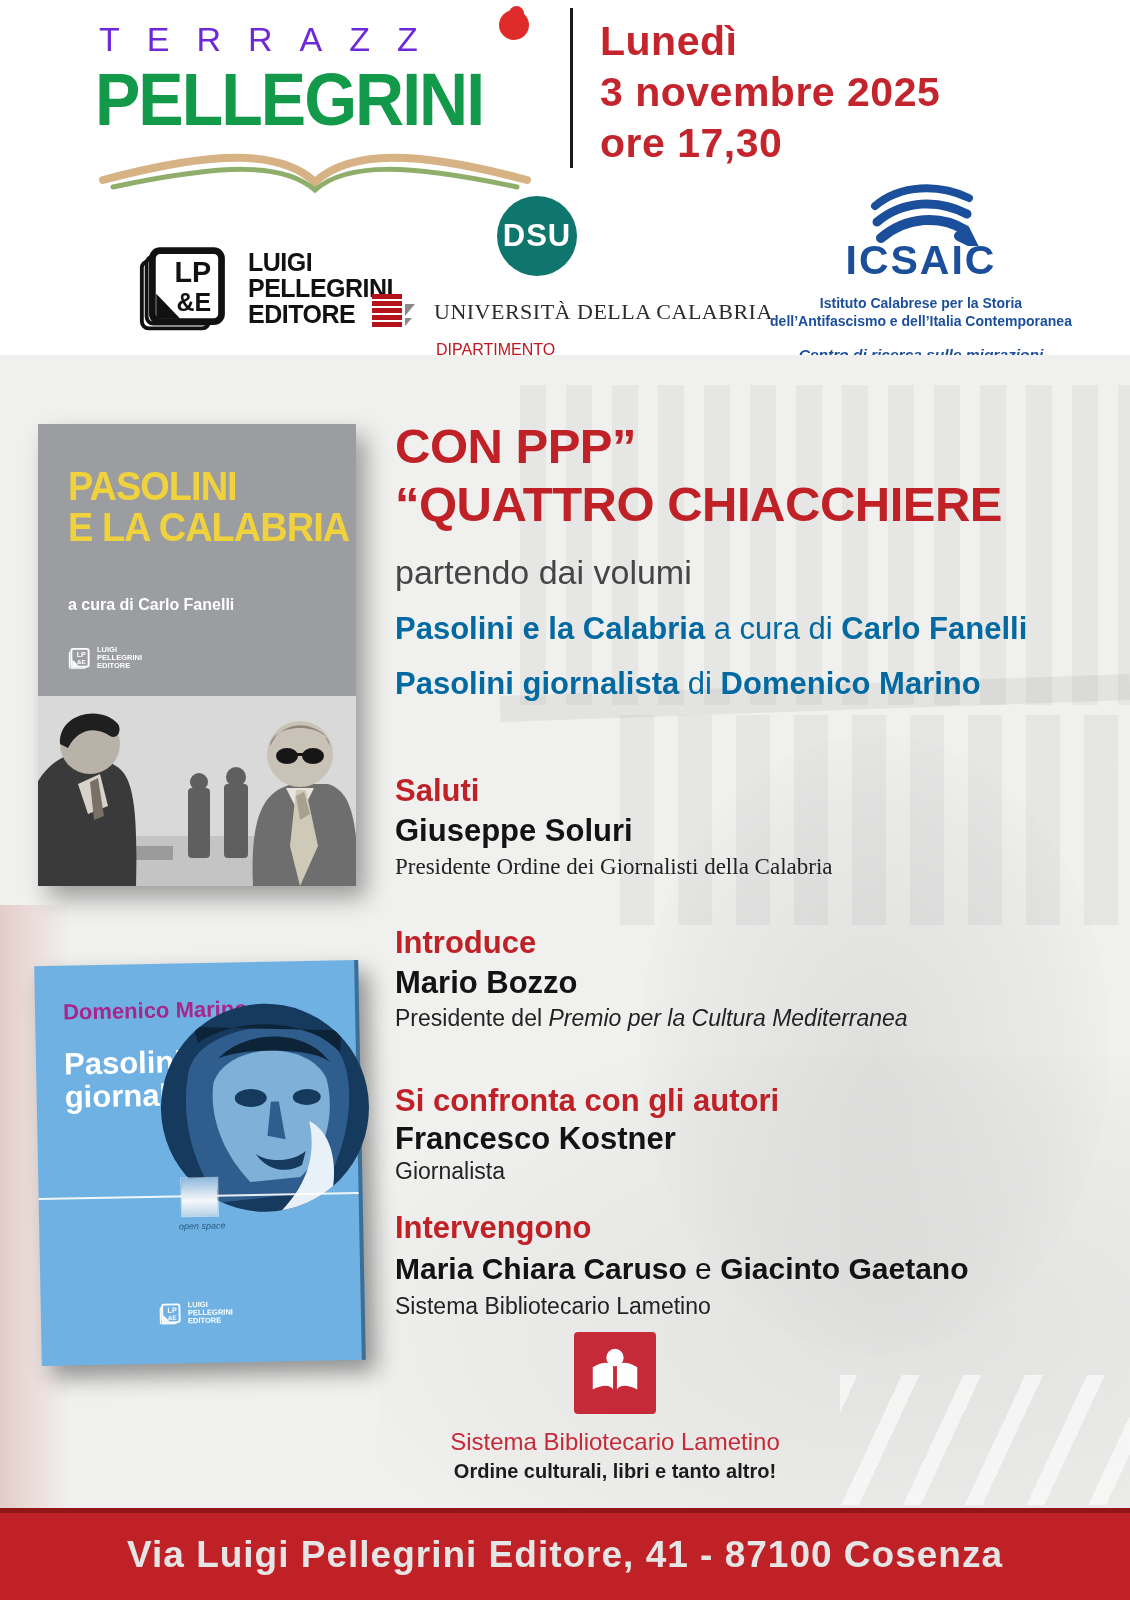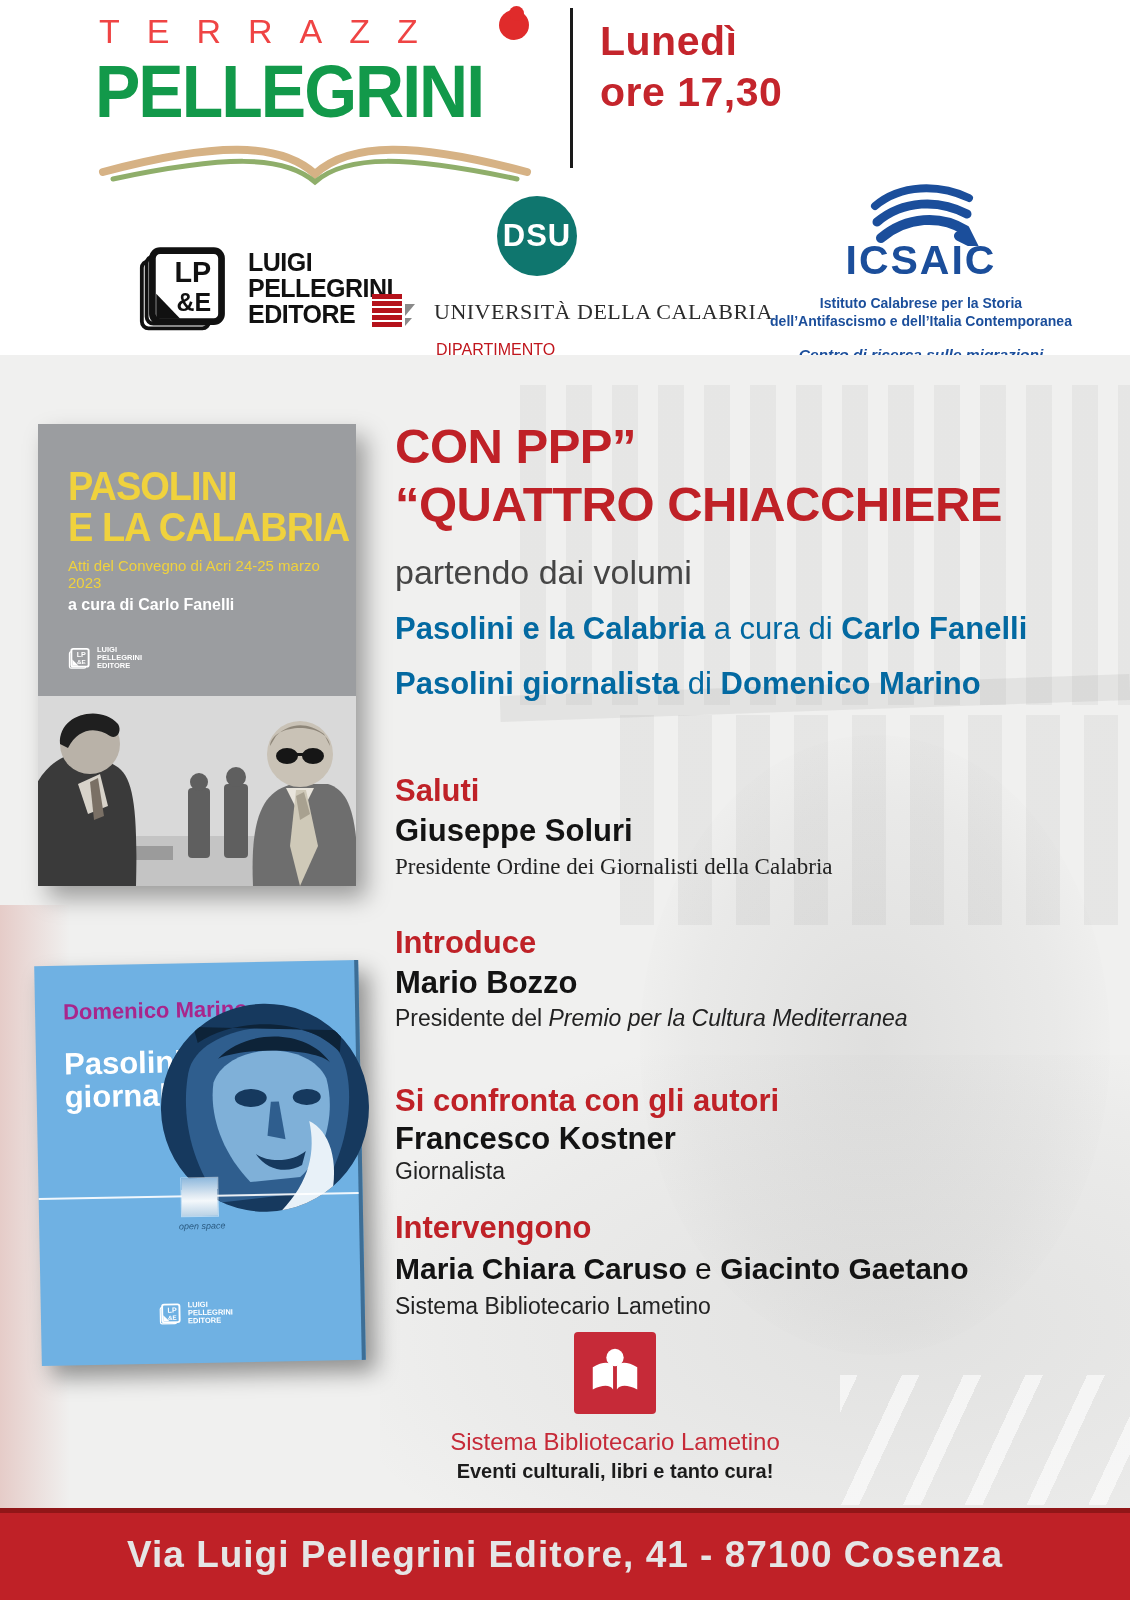--- a/index.html
+++ b/index.html
@@ -2,21 +2,21 @@
 <html><head>
 <meta charset="utf-8">
 <style>
   html,body{margin:0;padding:0;}
   body{
     width:1130px;height:1600px;position:relative;background:#ffffff;
     font-family:"Liberation Sans",sans-serif;overflow:hidden;color:#1a1a1a;
   }
   
   .brand{position:absolute;left:95px;top:14px;width:440px;}
-  .brand-top{position:relative;font-size:34px;font-weight:500;color:#ef4444;letter-spacing:27px;line-height:1;padding-left:4px;white-space:nowrap;}
+  .brand-top{position:relative;font-size:34px;font-weight:500;color:#6d28d9;letter-spacing:27px;line-height:1;padding-left:4px;white-space:nowrap;margin-top:8px;}
   .brand-dot{position:absolute;left:404px;top:-4px;width:30px;height:30px;border-radius:50%;background:#e02b2b;}
   .brand-main{position:relative;font-size:68px;font-weight:800;color:#12994a;letter-spacing:-2px;line-height:1;margin-top:6px;transform:scaleY(1.08);transform-origin:left top;white-space:nowrap;}
   .brand-tittle{position:absolute;left:414px;top:-8px;width:15px;height:15px;border-radius:50%;background:#e02b2b;}
   .brand-book{margin-top:14px;width:440px;height:52px;}
   .hdr-divider{position:absolute;left:570px;top:8px;width:3px;height:160px;background:#1a1a1a;}
   .datetime{position:absolute;left:600px;top:16px;font-size:41px;line-height:1.24;font-weight:700;color:#c4252c;letter-spacing:0.5px;}
 
   
   .lpe{position:absolute;left:138px;top:240px;display:flex;align-items:center;gap:14px;}
   .lpe-icon{width:96px;height:96px;}
@@ -114,20 +114,21 @@
   <svg class="brand-book" viewBox="0 0 440 52">
     <path d="M8 36 C 120 6, 185 6, 220 38 C 255 6, 320 6, 432 36" stroke="#d6b285" stroke-width="8" fill="none" stroke-linecap="round"></path>
     <path d="M18 43 C 128 20, 188 18, 220 46 C 252 18, 312 20, 422 43" stroke="#8fae6a" stroke-width="5" fill="none" stroke-linecap="round"></path>
   </svg>
 </div>
 
 <div class="hdr-divider"></div>
 
 <div class="datetime">
   <div>Lunedì</div>
+  <div>3 novembre 2025</div>
   <div>ore 17,30</div>
 </div>
 
 <div class="lpe">
   <svg class="lpe-icon" viewBox="0 0 100 100">
     <rect x="4" y="22" width="70" height="70" rx="7" fill="#fff" stroke="#111" stroke-width="4"></rect>
     <rect x="9" y="17" width="70" height="70" rx="7" fill="#fff" stroke="#111" stroke-width="4"></rect>
     <rect x="15" y="11" width="72" height="74" rx="8" fill="#fff" stroke="#111" stroke-width="7"></rect>
     <text x="38" y="44" font-family="Liberation Sans,sans-serif" font-size="30" font-weight="800" fill="#111">LP</text>
     <text x="40" y="74" font-family="Liberation Sans,sans-serif" font-size="26" font-weight="800" fill="#111">&amp;E</text>
@@ -183,21 +184,20 @@
   <div class="bg-sweater"></div>
   <div class="bg-blush"></div>
   <div class="bg-streaks"></div>
 </div>
 
 <div class="book1">
   <div class="b1-title">
     <div>PASOLINI</div>
     <div>E LA CALABRIA</div>
   </div>
-  <div class="b1-sub">Atti del Convegno di Acri 24-25 marzo 2023</div>
   <div class="b1-cur">a cura di Carlo Fanelli</div>
   <div class="b1-pub">
     <svg class="mini-lpe" viewBox="0 0 100 100">
       <rect x="6" y="24" width="68" height="68" rx="7" fill="none" stroke="#fff" stroke-width="5"></rect>
       <rect x="14" y="12" width="72" height="74" rx="8" fill="#9b9da0" stroke="#fff" stroke-width="8"></rect>
       <text x="36" y="46" font-family="Liberation Sans,sans-serif" font-size="30" font-weight="800" fill="#fff">LP</text>
       <text x="38" y="76" font-family="Liberation Sans,sans-serif" font-size="26" font-weight="800" fill="#fff">&amp;E</text>
       <path d="M18 82 L44 82 L18 56 Z" fill="#fff"></path>
     </svg>
     <div class="mini-lpe-text">
@@ -316,18 +316,18 @@
 
 <div class="sbl">
   <div class="sbl-iconbox">
     <svg width="58" height="58" viewBox="0 0 60 60">
       <circle cx="30" cy="14" r="9" fill="#fff"></circle>
       <path d="M7 24 C 17 18, 25 18, 28 23 L 28 47 C 25 42, 17 42, 7 47 Z" fill="#fff"></path>
       <path d="M53 24 C 43 18, 35 18, 32 23 L 32 47 C 35 42, 43 42, 53 47 Z" fill="#fff"></path>
     </svg>
   </div>
   <div class="sbl-name">Sistema Bibliotecario Lametino</div>
-  <div class="sbl-tag">Eventi culturali, libri e tanto cura!</div>
+  <div class="sbl-tag">Ordine culturali, libri e tanto altro!</div>
 </div>
 
 <div class="footer">
   <div class="footer-text">Via Luigi Pellegrini Editore, 41 - 87100 Cosenza</div>
 </div>
 
 </body></html>

